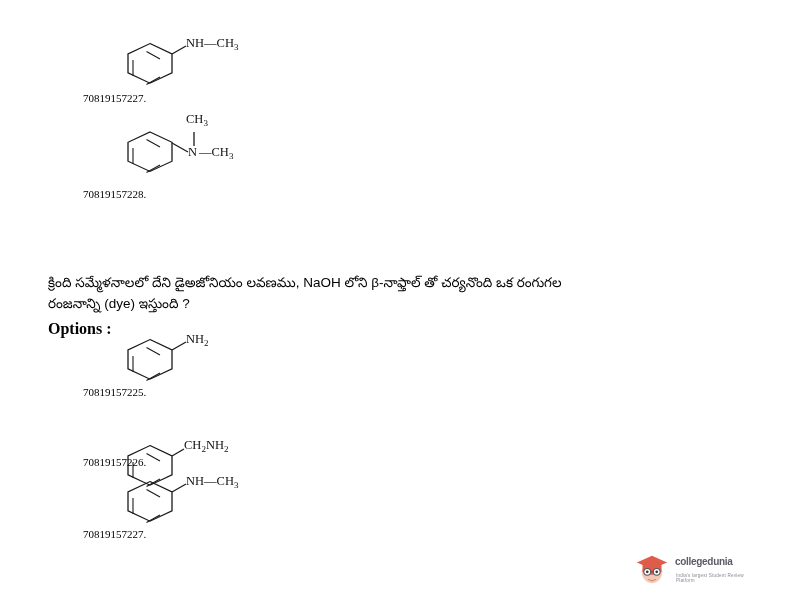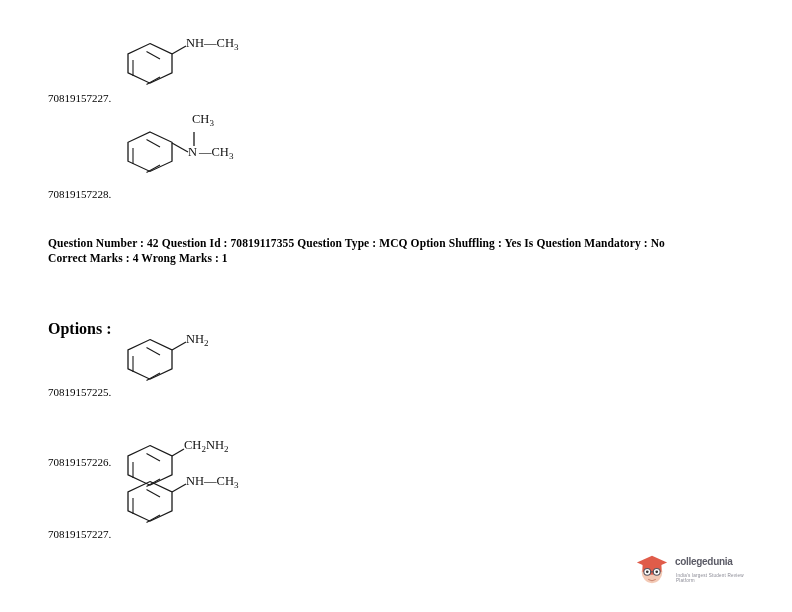--- a/index.html
+++ b/index.html
@@ -23,20 +23,21 @@
 
   
   .opt-block {
     position: absolute;
   }
   .opt-id {
     font-family: "Liberation Serif", serif;
     font-size: 11px;
     color: #000;
     white-space: nowrap;
+    margin-left: 35px;
   }
   .struct {
     position: absolute;
   }
 
   
   .qhead {
     position: absolute;
     font-family: "Liberation Serif", serif;
     font-weight: bold;
@@ -130,32 +131,32 @@
   <div class="opt-block" style="left:48px; top:118px;">
     <div class="struct" style="left:72px; top:0px;">
       <svg width="180" height="70" viewBox="0 0 180 70">
         <polygon points="30,22 52,34 52,56 30,68 8,56 8,34" transform="translate(0,-5) scale(1,0.86)" fill="none" stroke="#1a1a1a" stroke-width="1.3"></polygon>
         <line x1="13" y1="30" x2="13" y2="46" stroke="#1a1a1a" stroke-width="1.1"></line>
         <line x1="26.5" y1="21.5" x2="40" y2="29" stroke="#1a1a1a" stroke-width="1.1"></line>
         <line x1="26.5" y1="54.5" x2="40" y2="47" stroke="#1a1a1a" stroke-width="1.1"></line>
         <line x1="52" y1="25" x2="68" y2="34" stroke="#1a1a1a" stroke-width="1.3"></line>
         <line x1="74" y1="28" x2="74" y2="14" stroke="#1a1a1a" stroke-width="1.3"></line>
       </svg>
-      <div class="chem-label" style="left:66px; top:-6px;margin-left:6px;"><span>CH</span><span class="sub">3</span></div>
+      <div class="chem-label" style="left:66px; top:-6px;"><span>CH</span><span class="sub">3</span></div>
       <div class="chem-label" style="left:68px; top:27px;"><span>N</span></div>
       <div class="chem-label" style="left:79px; top:27px;"><span>—CH</span><span class="sub">3</span></div>
     </div>
     <div class="opt-id" style="position:absolute; left:0px; top:70px;">70819157228.</div>
   </div>
 
-  <div class="qhead" style="left:48px; top:236px;">
-    <div>Question Number : 42 Question Id : 70819117355 Question Type : MCQ Option Shuffling : Yes Is Question Mandatory : No</div>
-    <div>Correct Marks : 4 Wrong Marks : 1</div>
-  </div>
-
+
+  <div class="qbody" style="left:48px; top:272px;">
+    <div>క్రింది సమ్మేళనాలలో దేని డైఅజోనియం లవణము, NaOH లోని β-నాఫ్తాల్ తో చర్యనొంది ఒక రంగుగల</div>
+    <div>రంజనాన్ని (dye) ఇస్తుంది ?</div>
+  </div>
 
   <div class="opts-label" style="left:48px; top:320px;">Options :</div>
 
   <div class="opt-block" style="left:48px; top:336px;">
     <div class="struct" style="left:72px; top:0px;">
       <svg width="170" height="52" viewBox="0 0 170 52">
         <polygon points="30,10 52,22 52,44 30,56 8,44 8,22" transform="translate(0,-5) scale(1,0.86)" fill="none" stroke="#1a1a1a" stroke-width="1.3"></polygon>
         <line x1="13" y1="20" x2="13" y2="36" stroke="#1a1a1a" stroke-width="1.1"></line>
         <line x1="26.5" y1="11.5" x2="40" y2="19" stroke="#1a1a1a" stroke-width="1.1"></line>
         <line x1="26.5" y1="44.5" x2="40" y2="37" stroke="#1a1a1a" stroke-width="1.1"></line>

